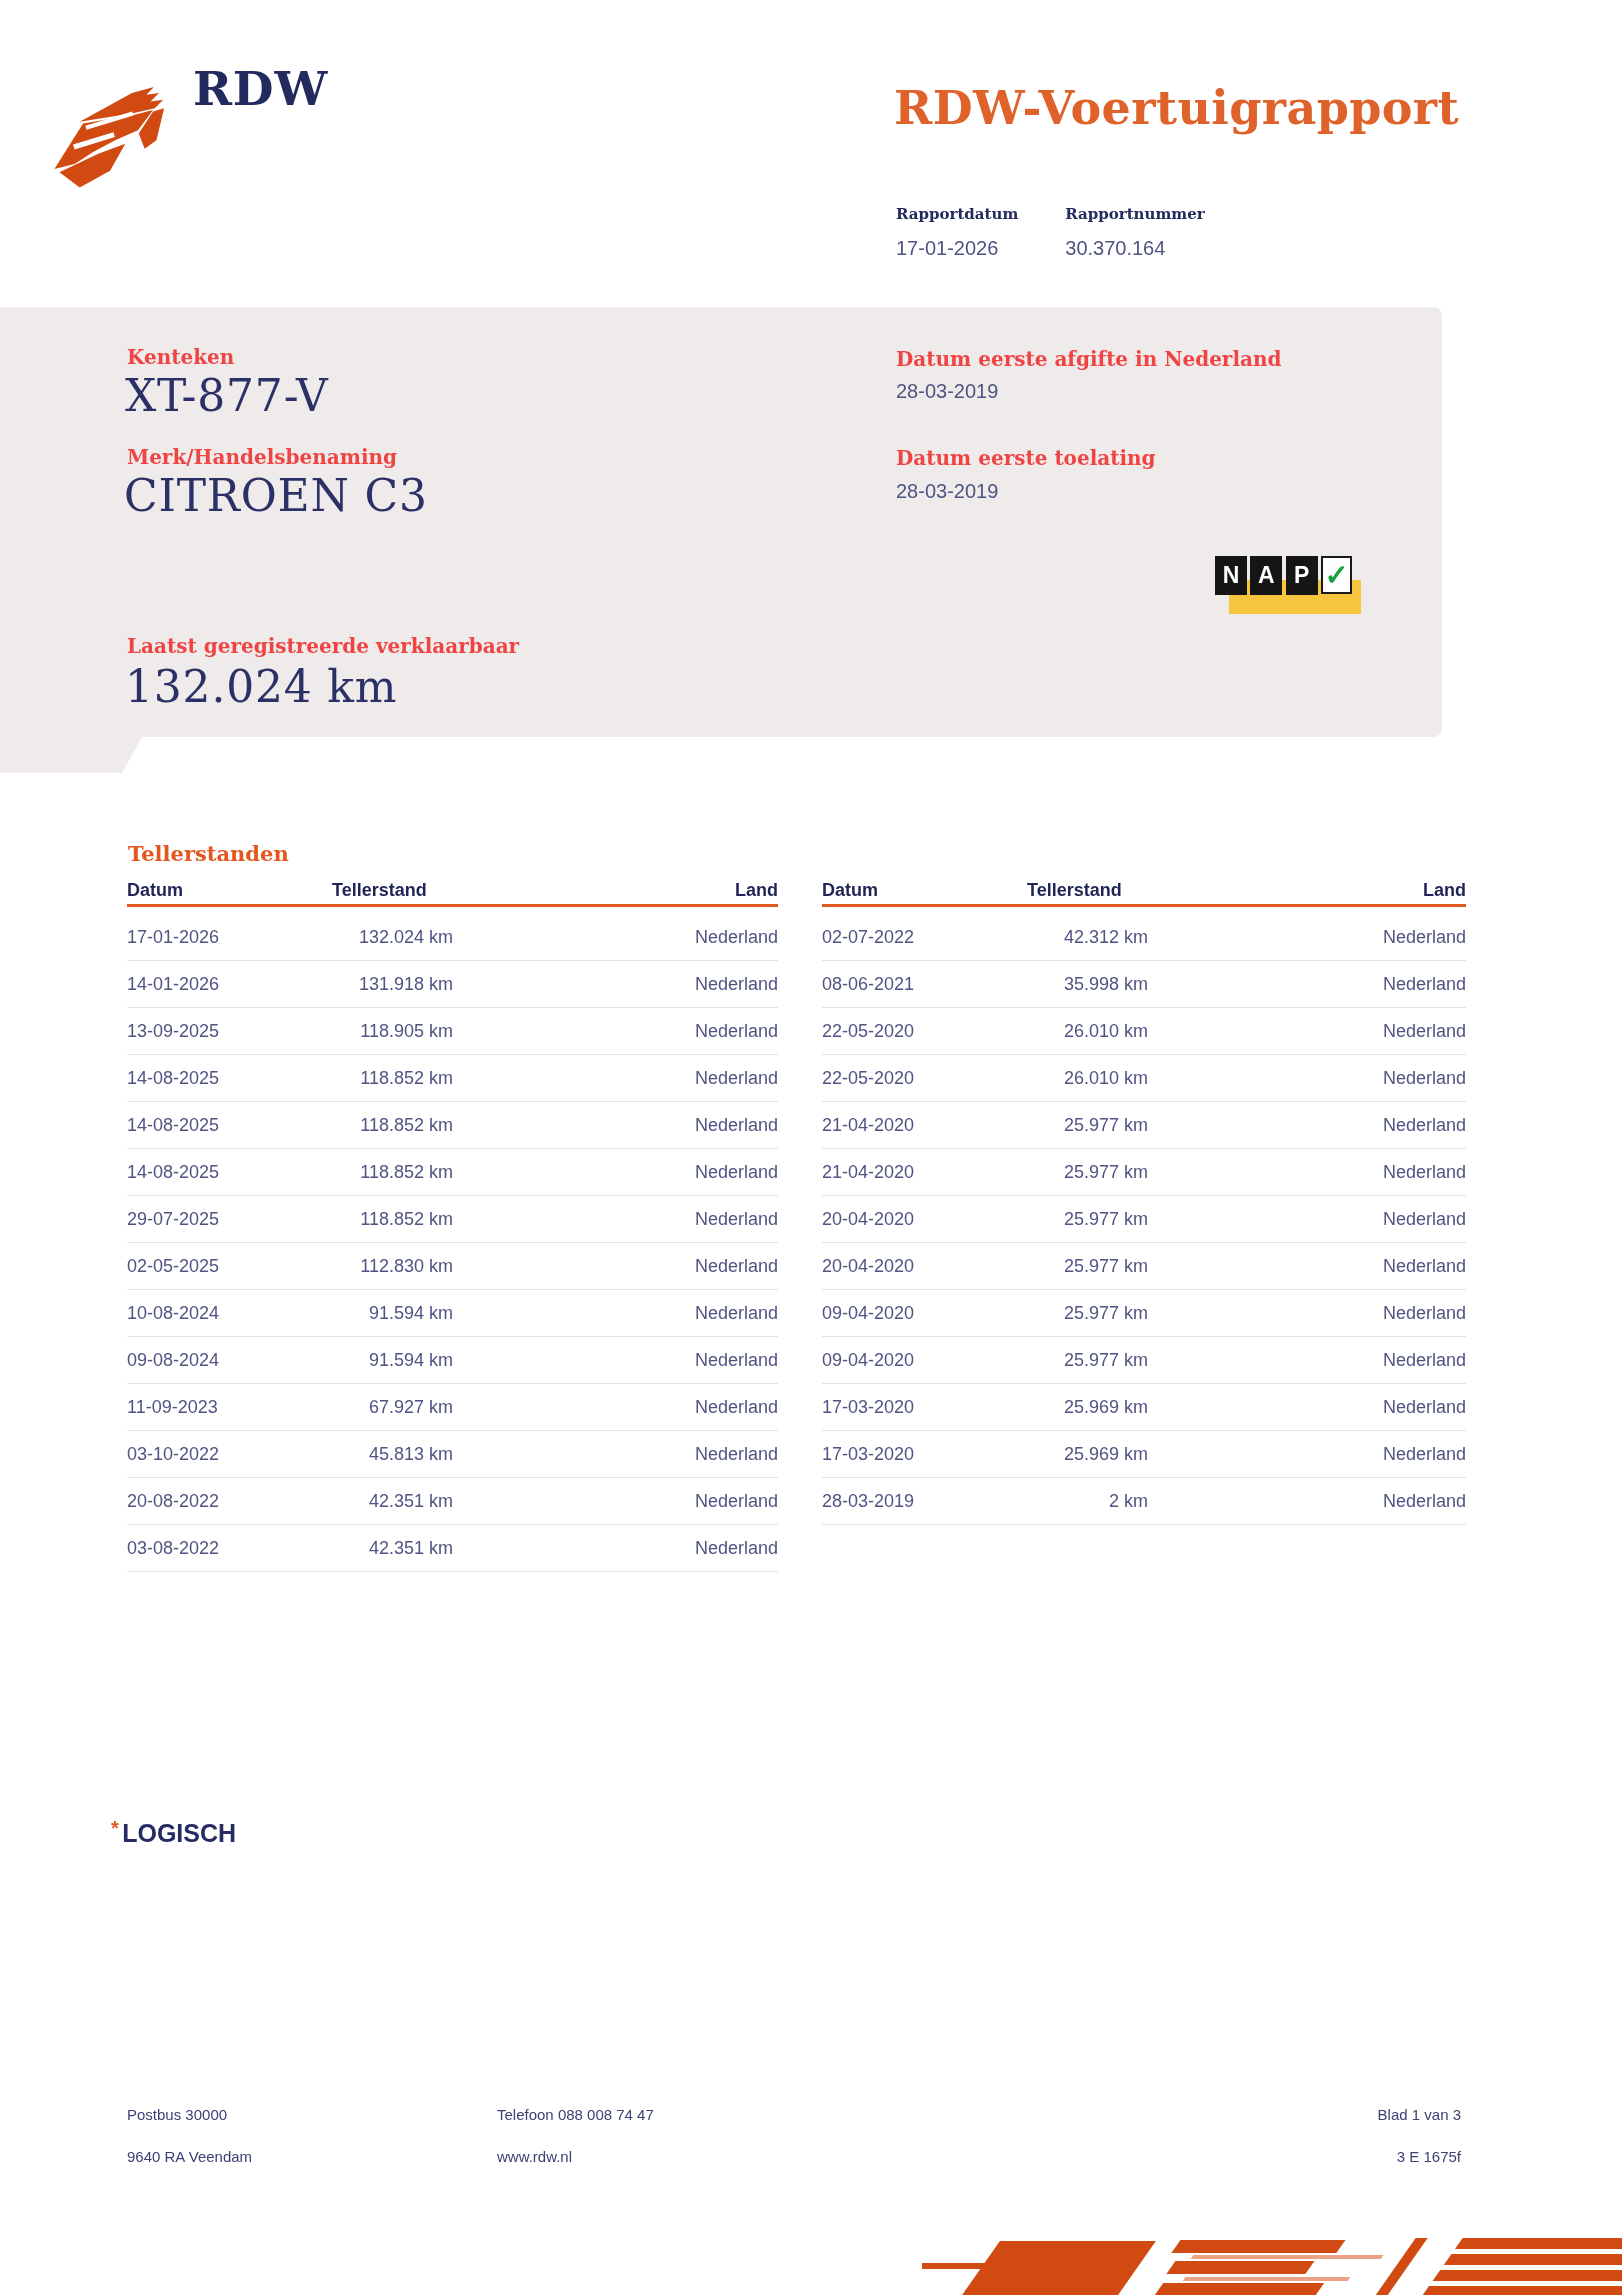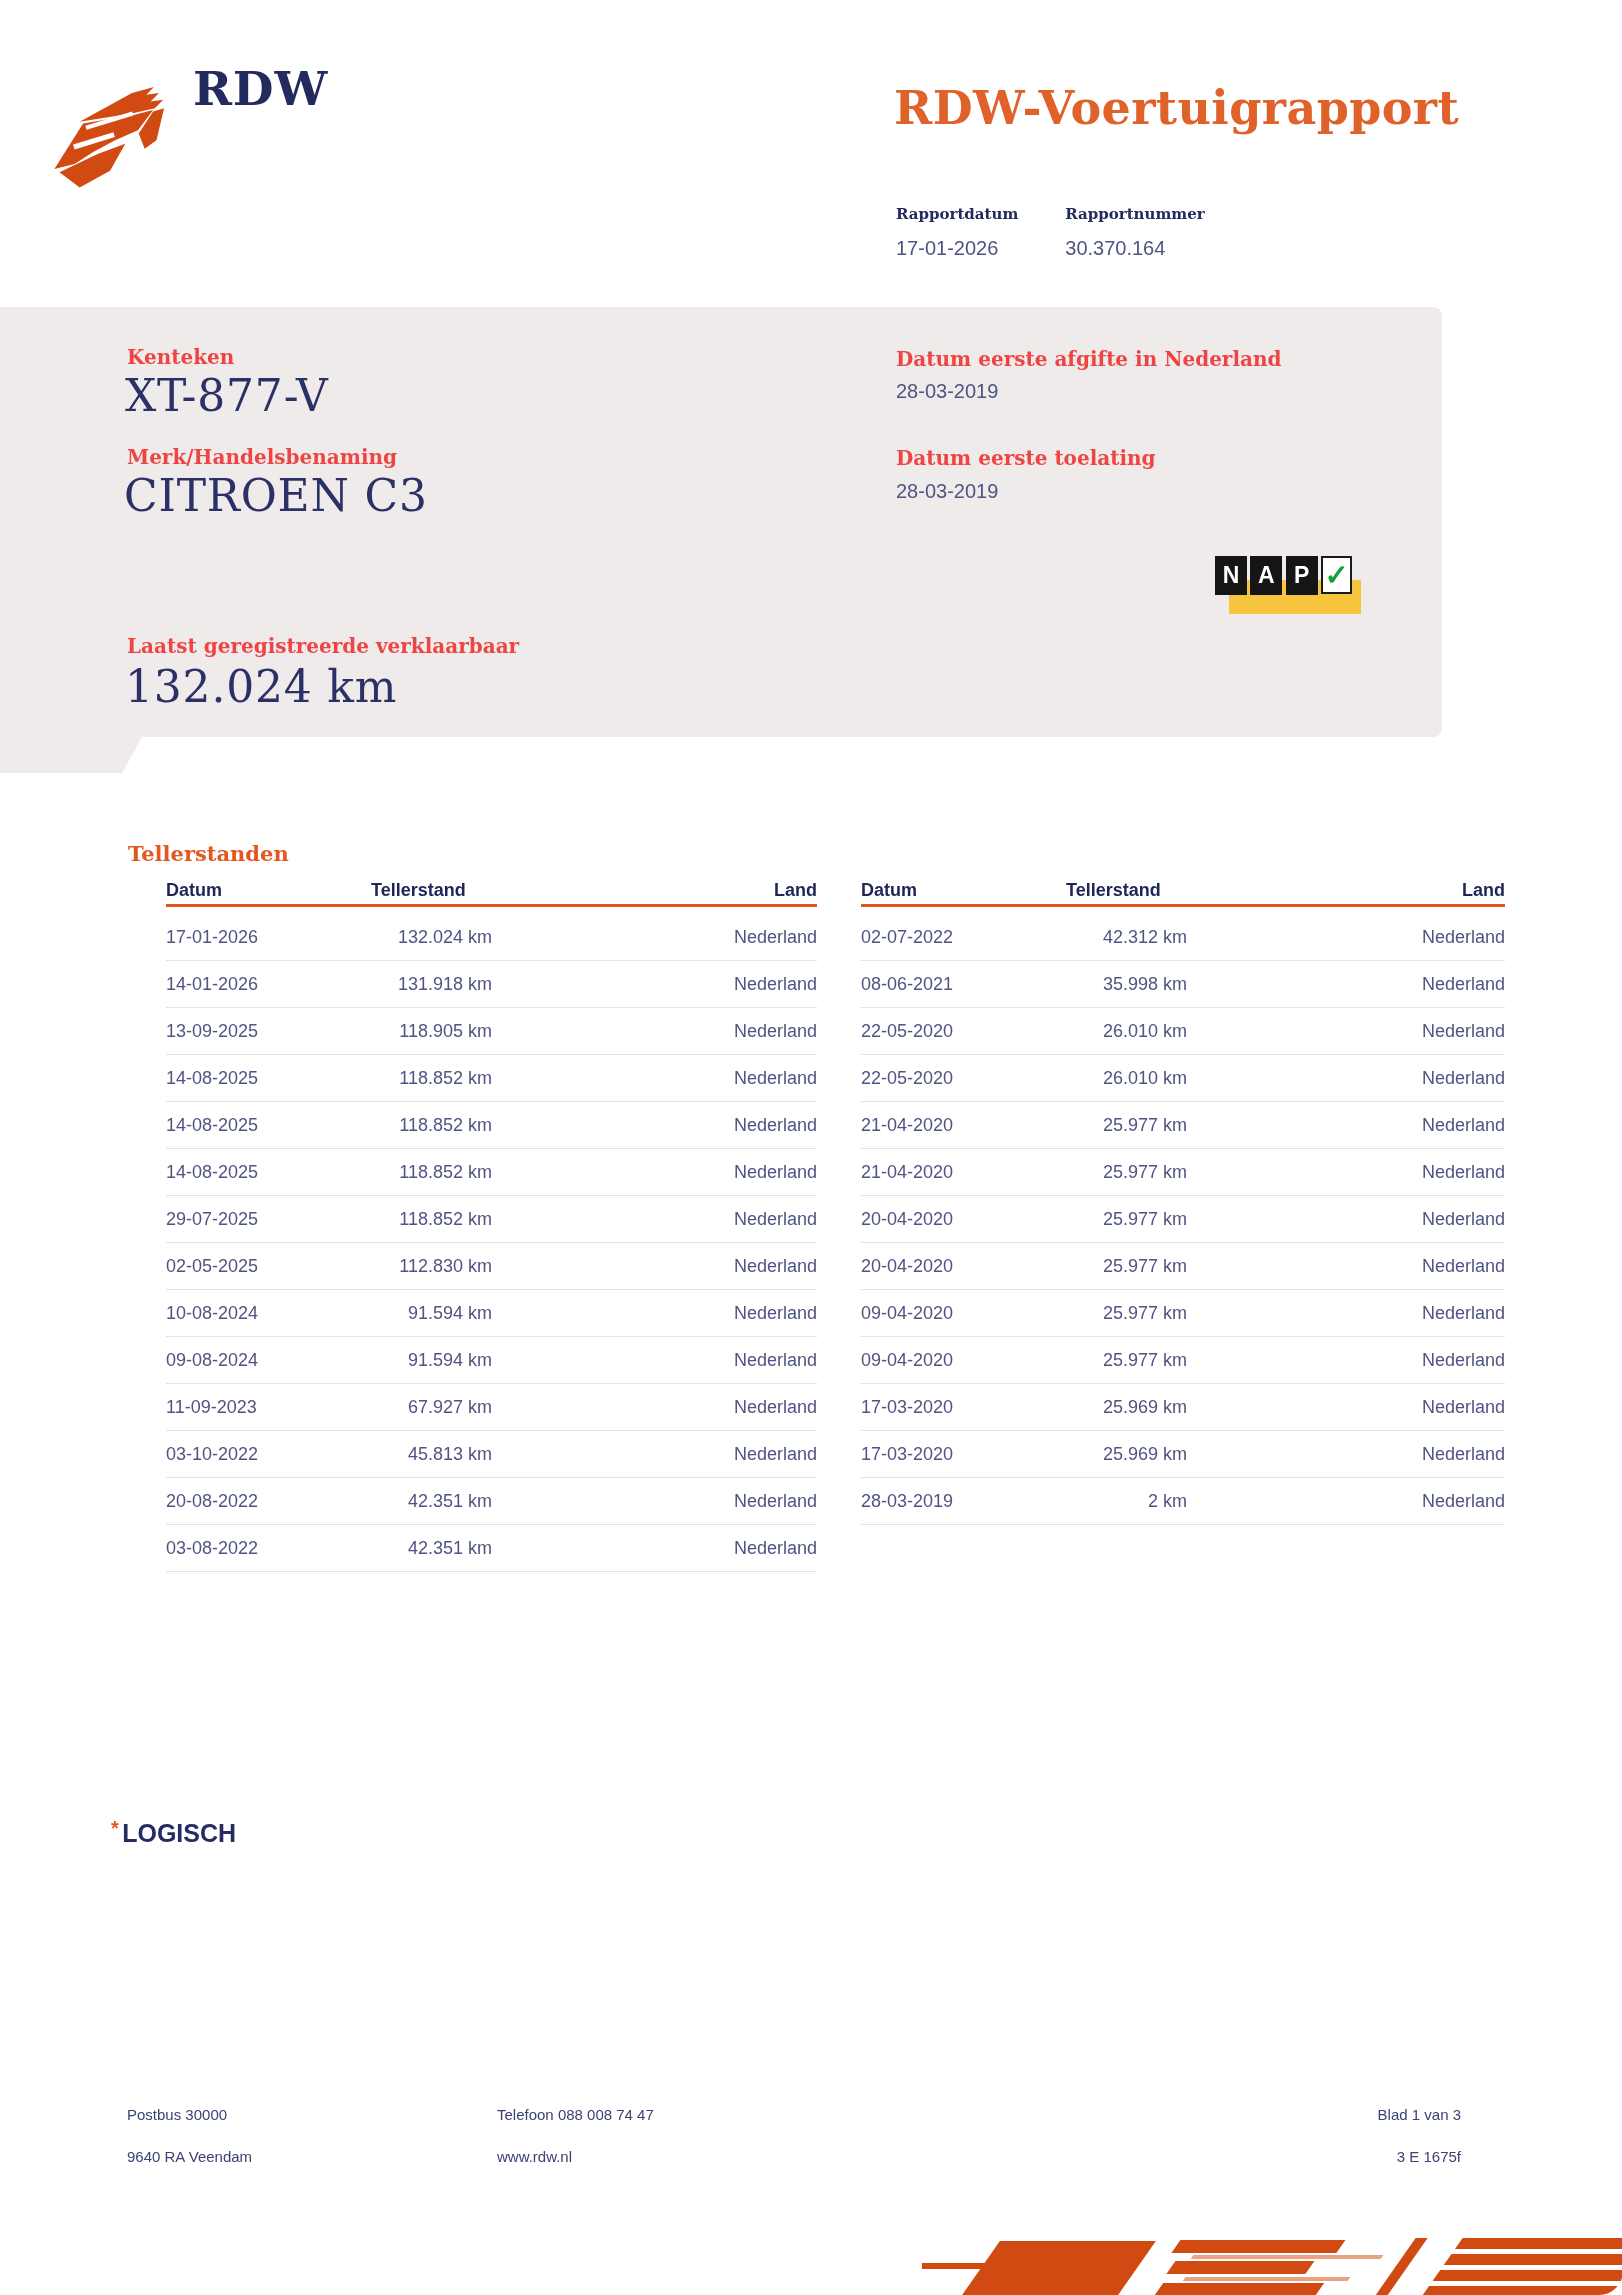--- a/index.html
+++ b/index.html
@@ -1,18 +1,18 @@
 <!DOCTYPE html>
 <html style="font-size:13.5px"><head>
 <meta charset="utf-8">
 <style>
   html,body{margin:0;padding:0;background:#ffffff;}
   .page{
     position:relative;width:1623px;height:2295px;background:#ffffff;overflow:hidden;
-    font-family:"Liberation Sans",sans-serif;color:#2b3166;border-radius:24px;
+    font-family:"Liberation Sans",sans-serif;color:#2b3166;
   }
   
   .eagle{position:absolute;left:49px;top:66px;width:139px;height:135px;}
   .wordmark{
     position:absolute;left:193px;top:61px;
     font-family:"DejaVu Serif",serif;font-weight:bold;font-size:47px;color:#232b5e;letter-spacing:0.8px;
   }
   .doc-title{
     position:absolute;left:894px;top:81px;
     font-family:"DejaVu Serif",serif;font-weight:bold;font-size:46px;color:#e0622b;letter-spacing:0.4px;
@@ -40,21 +40,21 @@
     width:32px;height:39px;background:#151515;color:#ffffff;
     display:flex;align-items:center;justify-content:center;
     font-weight:bold;font-size:23px;font-family:"Liberation Sans",sans-serif;
   }
   .nap-check{background:#ffffff;border:2.5px solid #1a1a1a;width:27px;height:34px;color:#15a03c;font-size:29px;}
   
   .section-heading{
     position:absolute;left:128px;top:841px;
     font-family:"DejaVu Serif",serif;font-weight:bold;font-size:21px;color:#e2571f;
   }
-  .tbl{position:absolute;top:871px;margin-left:39px;}
+  .tbl{position:absolute;top:871px;}
   .tbl-left{left:127px;width:651px;}
   .tbl-right{left:822px;width:644px;}
   .tbl-head{display:flex;align-items:flex-end;height:30px;border-bottom:3.4px solid #e2571f;
     font-weight:bold;font-size:18px;color:#1f2556;padding-bottom:3.4px;}
   .rows{margin-top:6.8px;}
   .row{display:flex;align-items:center;height:46px;border-bottom:1.7px solid #e3e3e3;
     font-size:18px;color:#4f5482;}
   .c-datum{width:205px;text-align:left;}
   .c-teller{width:121px;text-align:right;}
   .c-land{flex:1;text-align:right;}

